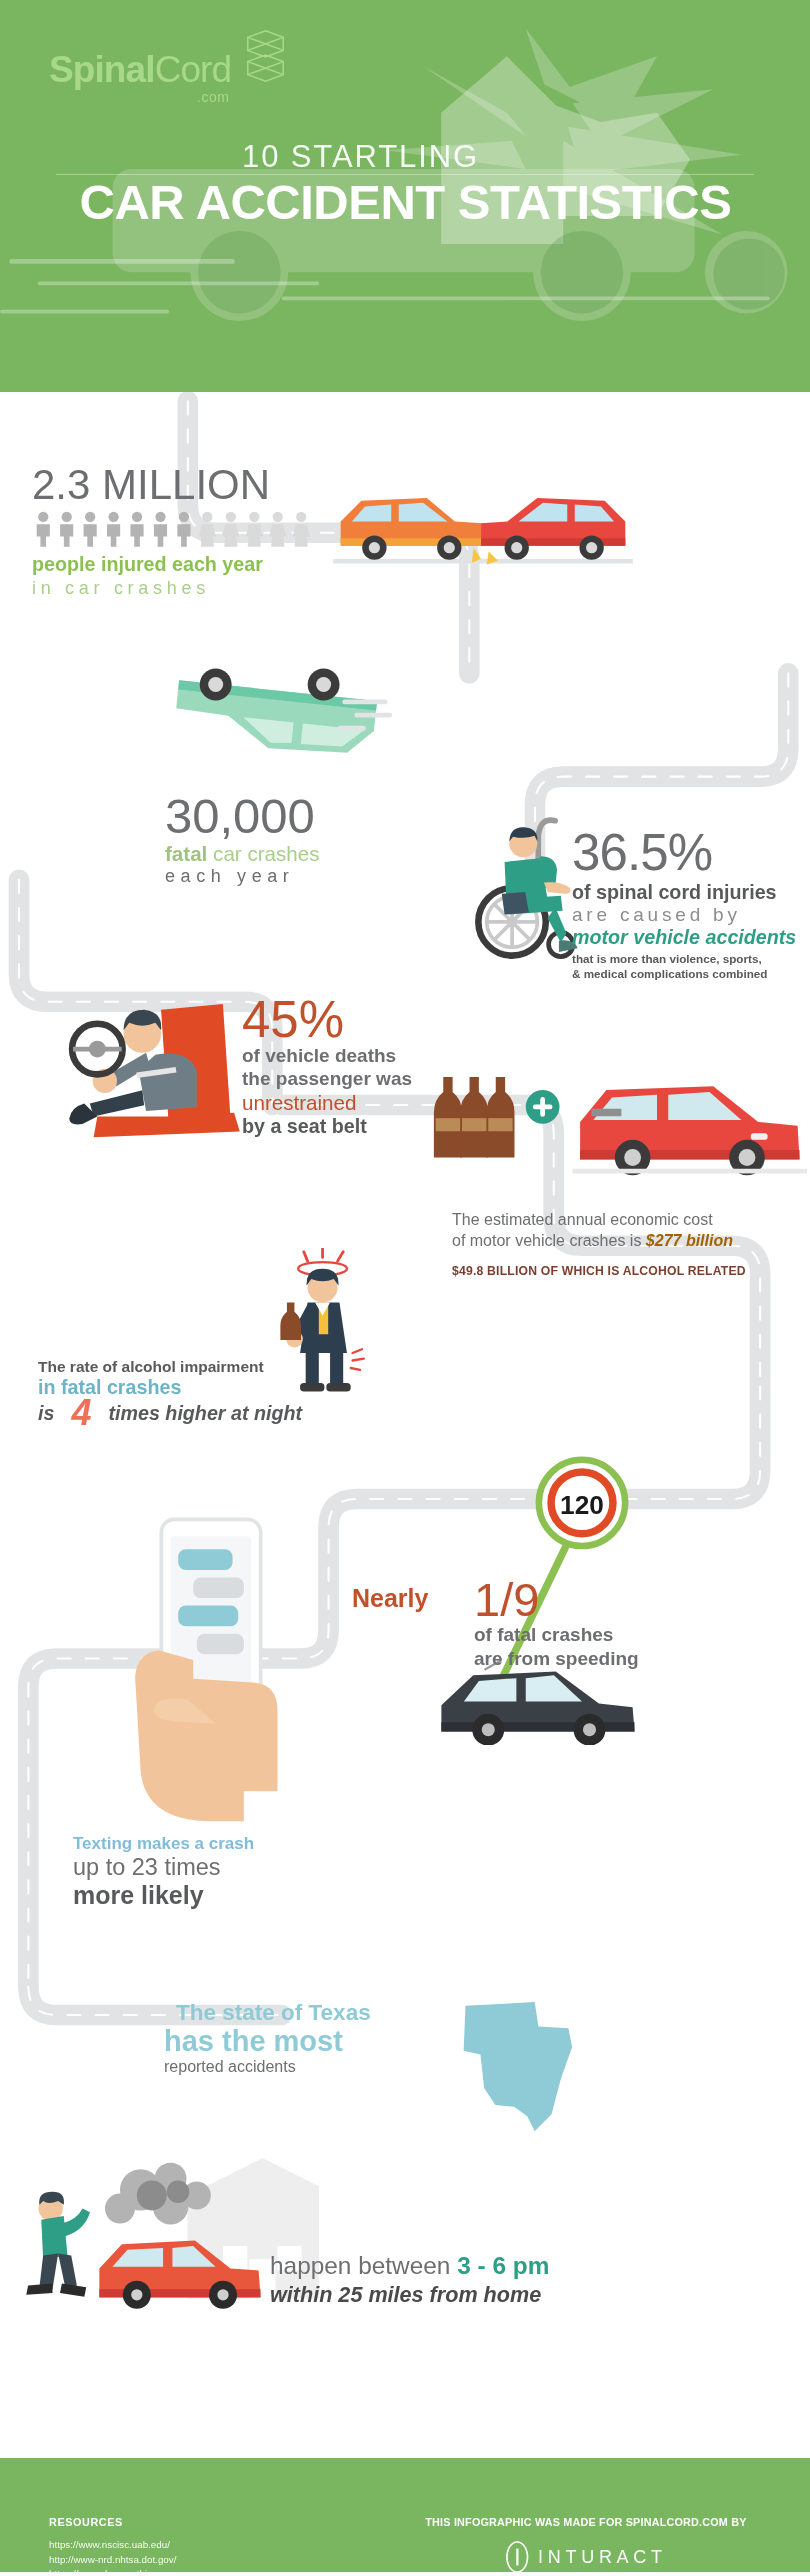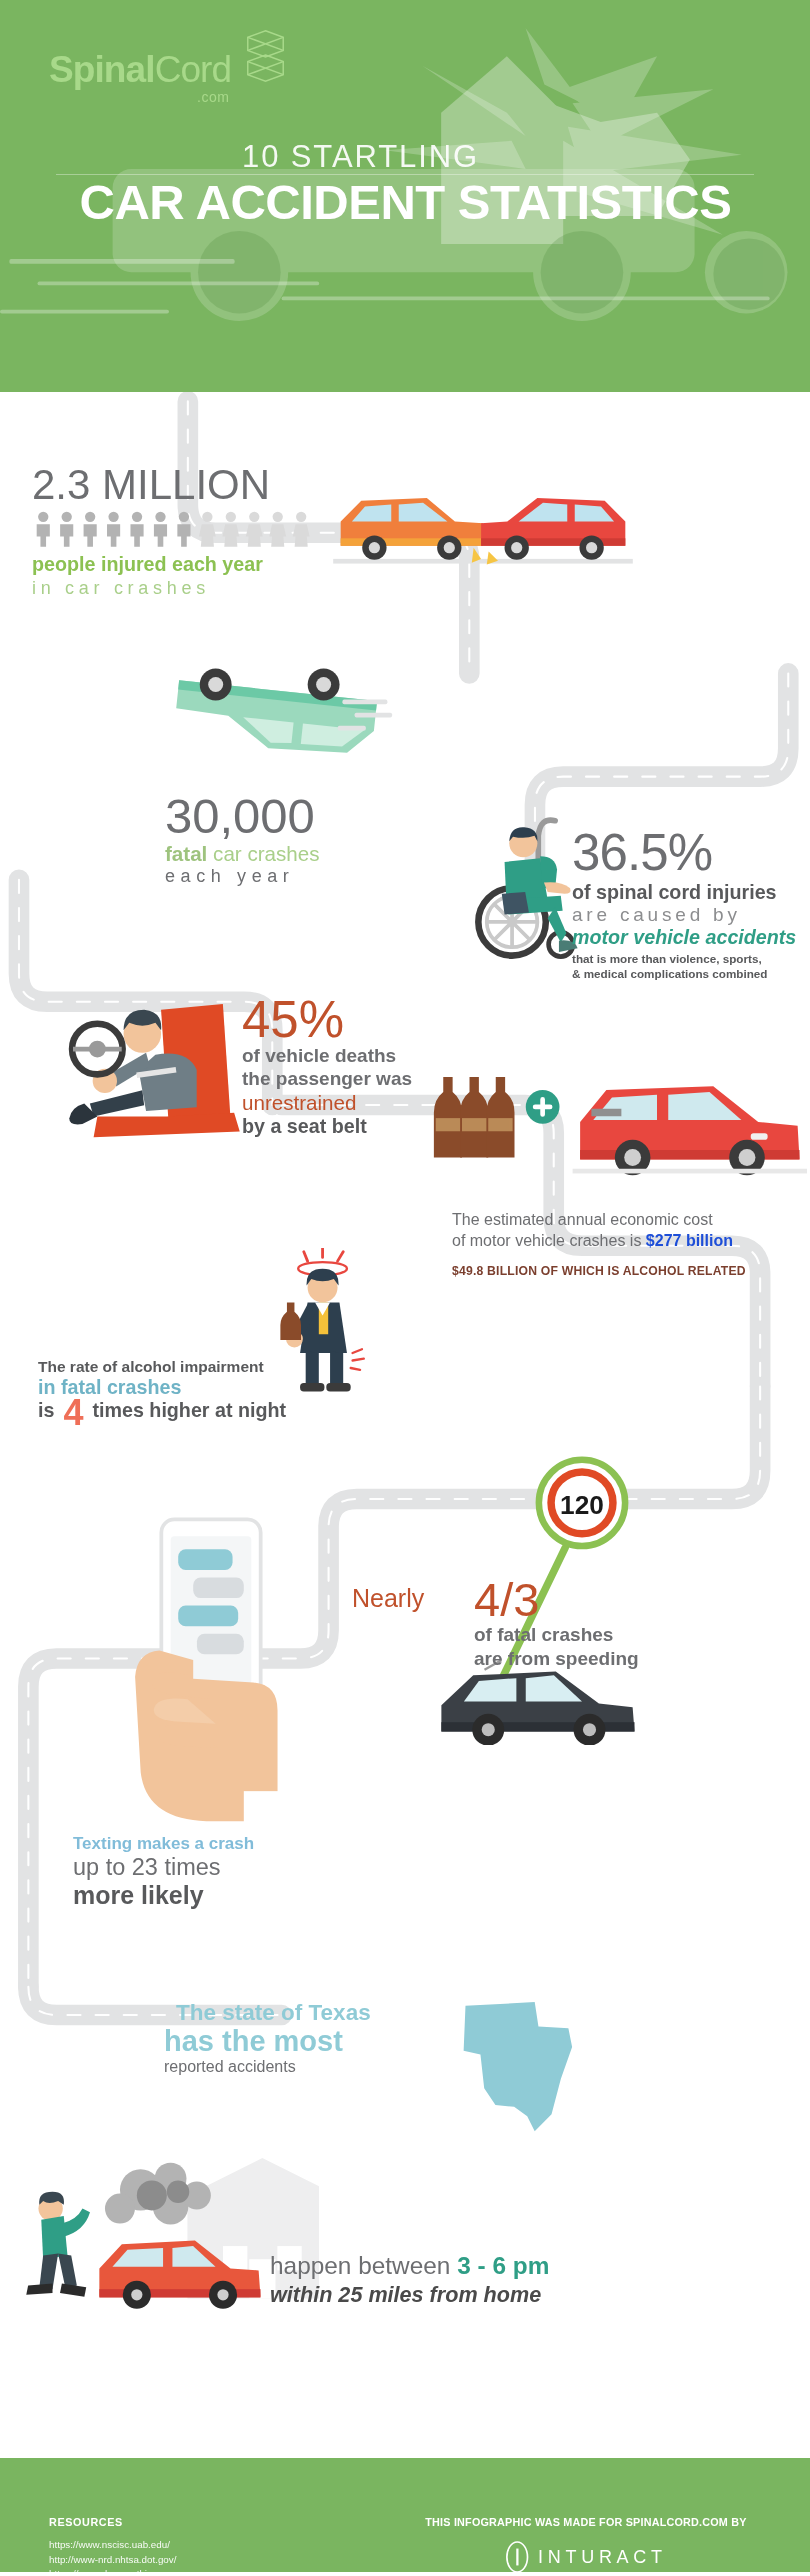--- a/index.html
+++ b/index.html
@@ -80,33 +80,33 @@
   
   .s4{ left:242px; top:994px; width:244px; }
   .s4 .n{ font-size:51px; font-weight:300; color:#c0512b; line-height:1; }
   .s4 .l1{ font-size:19px; font-weight:bold; color:#6d6e71; line-height:1.2; }
   .s4 .l2{ font-size:20.6px; font-weight:300; color:#c0512b; line-height:1.2; }
   .s4 .l3{ font-size:19.7px; font-weight:bold; color:#58595b; line-height:1.2; }
 
   
   .s5{ left:452px; top:1210px; width:347px; }
   .s5 .t{ font-size:16px; font-weight:300; color:#6d6e71; line-height:1.3; }
-  .s5 .t b{ color:#1d4ed8; font-weight:bold; }
+  .s5 .t b{ color:#a16207; font-style:italic; font-weight:bold; }
   .s5 .sub{ margin-top:12px; font-size:12.2px; font-weight:bold; color:#7b3f2e; letter-spacing:0.2px; }
 
   
   .s6{ left:38px; top:1358px; width:356px; }
   .s6 .l1{ font-size:15.5px; font-weight:bold; color:#58595b; }
   .s6 .l2{ font-size:19.7px; font-weight:bold; color:#6fb3c6; }
-  .s6 .l3{ font-size:19.7px; font-weight:bold; color:#58595b; display:flex; align-items:flex-start; gap:9px; }
+  .s6 .l3{ font-size:19.7px; font-weight:bold; color:#58595b; display:flex; align-items:center; gap:17px;font-style:italic; }
   .s6 .l3 .four{ font-size:36px; font-weight:bold; color:#ef6f58; line-height:.8; }
 
   
   .s7{ left:474px; top:1576px; width:291px; }
-  .s7 .nearly{ position:absolute; left:-122px; top:7.5px; font-size:25px; font-weight:normal; color:#c0512b; }
+  .s7 .nearly{ position:absolute; left:-122px; top:7.5px; font-size:25px; font-weight:bold; color:#c0512b; }
   .s7 .n{ font-size:47px; font-weight:300; color:#c0512b; line-height:1; }
   .s7 .l1{ font-size:19px; font-weight:bold; color:#6d6e71; line-height:1.25; }
 
   
   .s8{ left:73px; top:1834px; width:300px; }
   .s8 .l1{ font-size:17px; font-weight:bold; color:#58595b; }
   .s8 .l1 span{ color:#81bcd9; }
   .s8 .l2{ font-size:23.5px; font-weight:300; color:#6d6e71; line-height:1.15; }
   .s8 .l3{ font-size:25px; font-weight:bold; color:#58595b; line-height:1.15; }
 
@@ -468,21 +468,21 @@
     <circle cx="60" cy="314" r="17" fill="#2b2b2b"></circle>
       <circle cx="60" cy="314" r="7" fill="#bdbdbd"></circle>
     <circle cx="168" cy="314" r="17" fill="#2b2b2b"></circle>
       <circle cx="168" cy="314" r="7" fill="#bdbdbd"></circle>
     <path d="M56 250 L74 240" stroke="#9a9a9a" stroke-width="2.5"></path>
   </g>
 </svg>
 
 <div class="block s7">
   <div class="nearly">Nearly</div>
-  <div class="n">4/3</div>
+  <div class="n">1/9</div>
   <div class="l1">of fatal crashes</div>
   <div class="l1">are from speeding</div>
 </div>
 
 <svg style="position:absolute;left:103px;top:1510px;" width="216" height="328" viewBox="0 0 230 350">
   <rect x="62" y="10" width="106" height="196" rx="14" fill="#ffffff" stroke="#e2e3e4" stroke-width="4"></rect>
   <rect x="72" y="28" width="86" height="158" rx="4" fill="#f4f6f7"></rect>
   <g>
     <rect x="80" y="42" width="58" height="22" rx="8" fill="#8fcbd6"></rect>
     <rect x="96" y="72" width="54" height="22" rx="8" fill="#d8dcdf"></rect>

